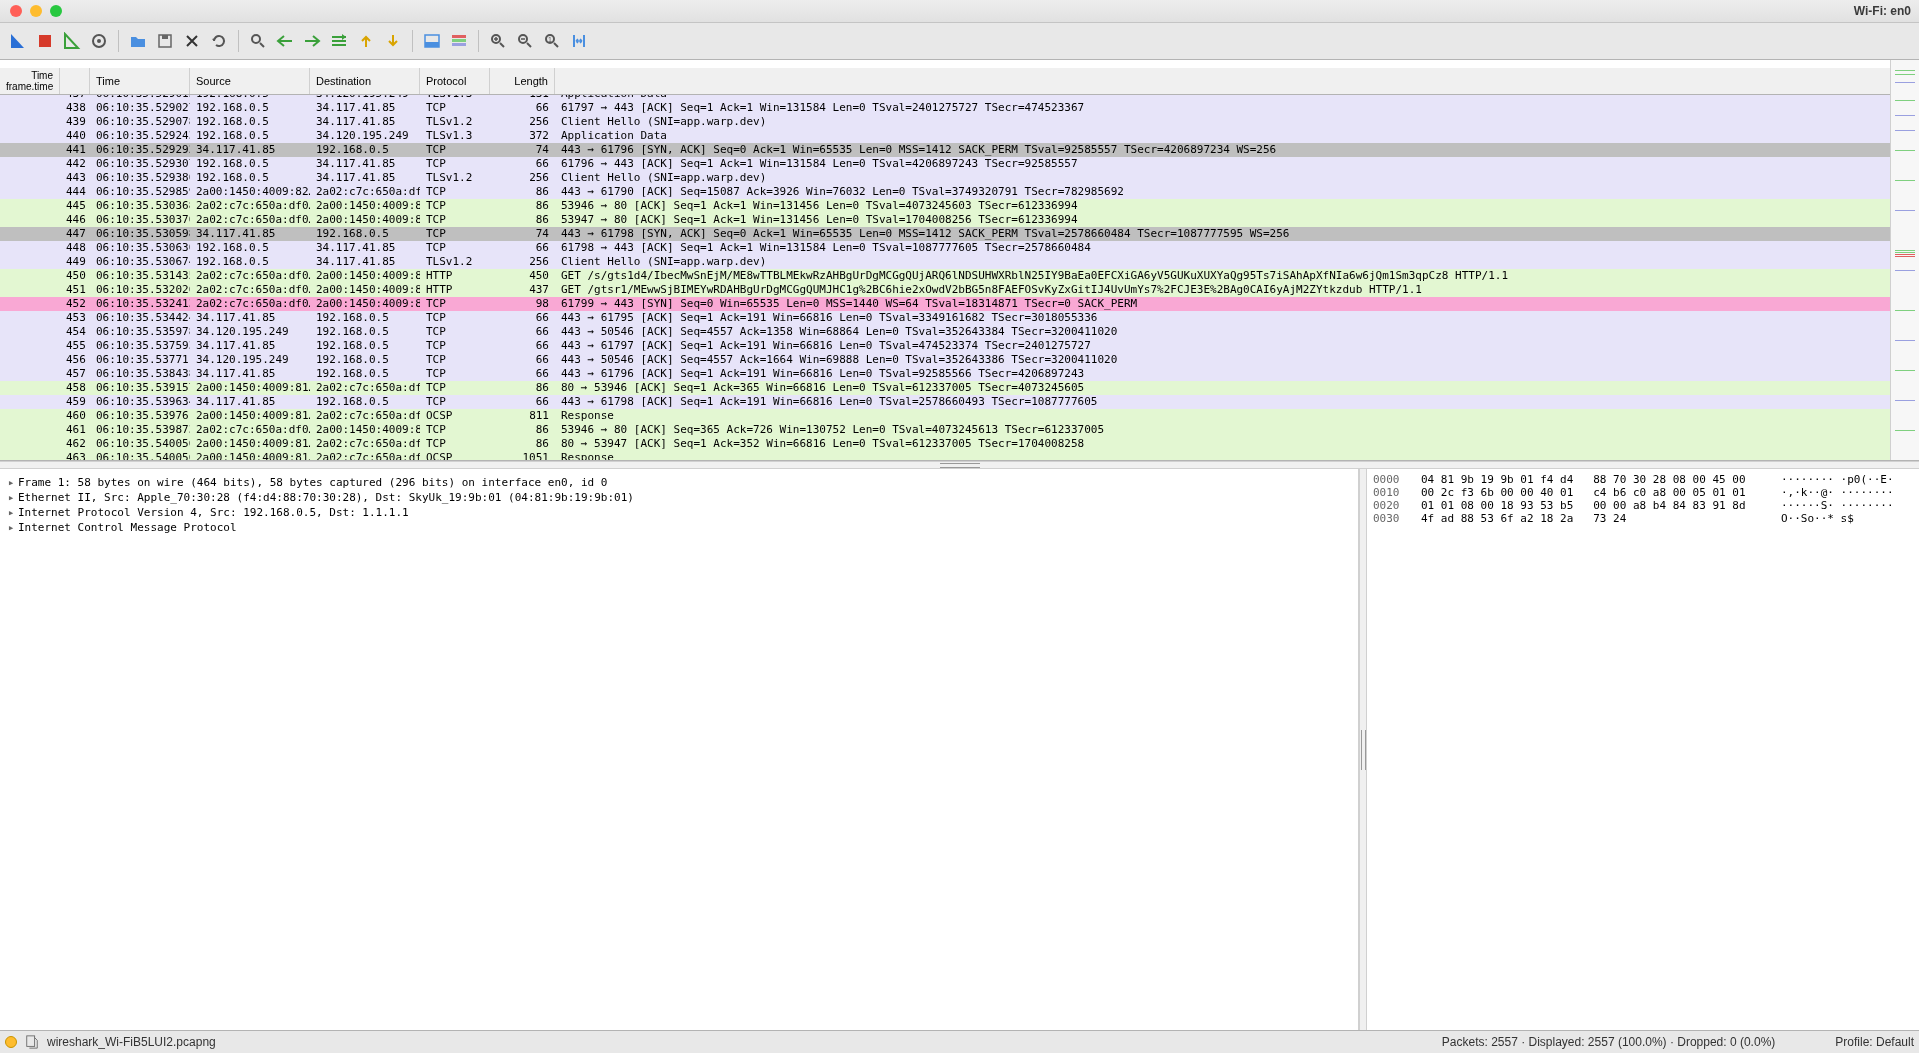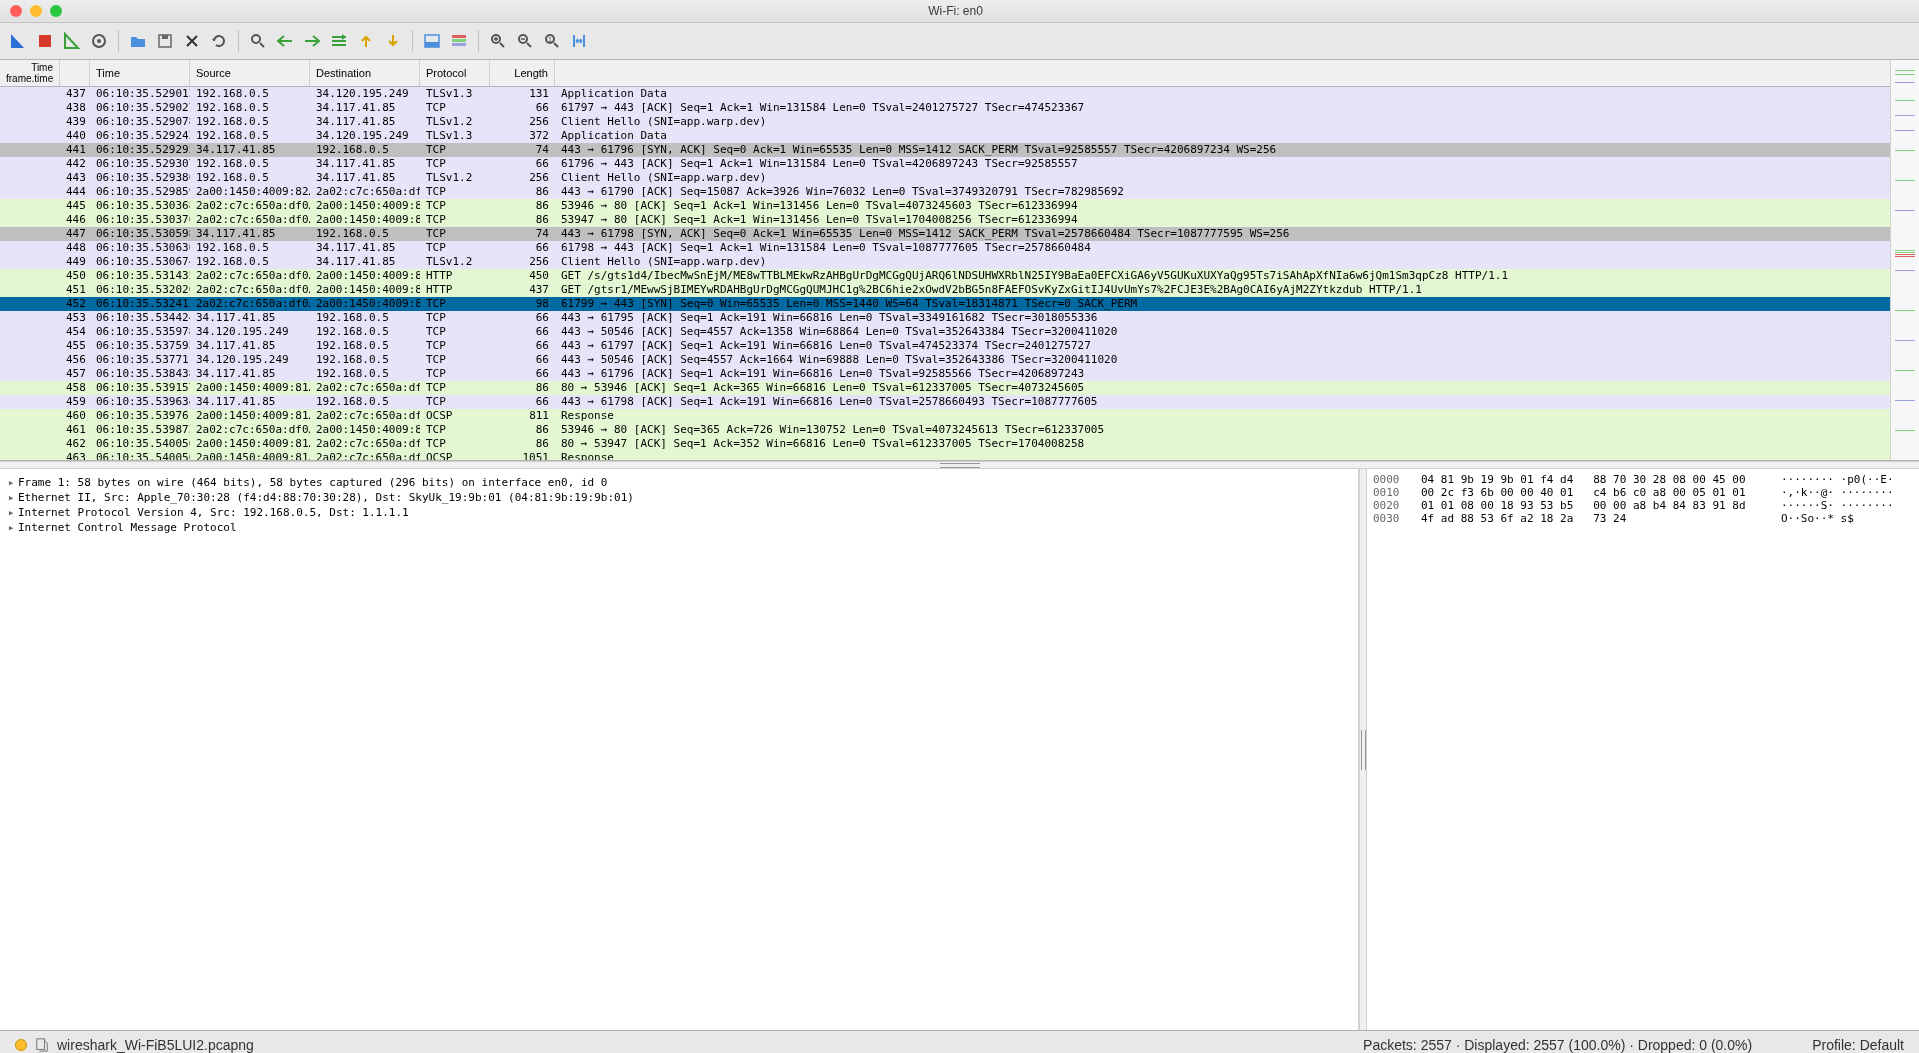--- a/index.html
+++ b/index.html
@@ -17,42 +17,42 @@
   }
   html,body{margin:0;padding:0;height:100%;width:100%;font-family:"Helvetica Neue",Arial,sans-serif;font-size:11px;color:var(--text);background:var(--bg);overflow:hidden}
   .window{display:flex;flex-direction:column;height:1053px;width:1919px;box-sizing:border-box;background:#fff}
   
   .titlebar{height:22px;background:linear-gradient(#ededed,#e1e1e1);border-bottom:1px solid #c4c4c4;display:flex;align-items:center;position:relative}
   .traffic{display:flex;gap:8px;padding-left:10px}
   .dot{width:12px;height:12px;border-radius:50%}
   .dot.red{background:#ff5f57}
   .dot.yel{background:#febc2e}
   .dot.grn{background:#28c840}
-  .title{position:absolute;left:0;right:8px;text-align:center;font-size:12px;color:#3a3a3a;font-weight:400}
+  .title{position:absolute;left:0;right:8px;text-align:right;font-size:12px;color:#3a3a3a;font-weight:700}
   
   .toolbar{height:36px;background:var(--toolbar-bg);border-bottom:1px solid var(--border);display:flex;align-items:center;padding:0 6px;gap:3px}
   .tb-btn{width:24px;height:24px;display:flex;align-items:center;justify-content:center;border-radius:3px;cursor:pointer}
   .tb-sep{width:1px;height:22px;background:#c0c0c0;margin:0 4px}
   
   .filterbar{height:24px;border-bottom:1px solid var(--border);display:flex;align-items:stretch;background:#fff}
   .bm-icon{width:18px;display:flex;align-items:center;justify-content:center;border-right:1px solid var(--border-light)}
   .filter-input{flex:1;border:none;outline:none;padding:0 6px;font-size:11px;font-style:italic;color:#888}
   .filter-trail{display:flex;align-items:center;gap:4px;background:var(--filter-blue);color:#fff;padding:0 8px;font-size:11px;border-left:1px solid #3a66c0}
   .plus-btn{width:24px;display:flex;align-items:center;justify-content:center;border-left:1px solid var(--border-light);font-size:16px;cursor:pointer}
   
   .pk-container{display:flex;flex:0 0 auto;height:400px;border-bottom:1px solid var(--border);position:relative}
   .pk-table{flex:1;overflow:auto;font-family:Menlo,Consolas,monospace;font-size:11px;line-height:14px}
-  .pk-header{display:flex;background:var(--header-bg);border-bottom:1px solid var(--border);position:sticky;top:0;font-family:"Helvetica Neue",Arial,sans-serif;height:26px}
+  .pk-header{display:flex;background:var(--header-bg);border-bottom:1px solid var(--border);position:sticky;top:8px;font-family:"Helvetica Neue",Arial,sans-serif;height:26px}
   .pk-h{border-right:1px solid var(--border-light);padding:2px 6px;display:flex;flex-direction:column;justify-content:center;box-sizing:border-box;white-space:nowrap;overflow:hidden}
   .pk-h.two-line{font-size:10px;line-height:11px}
   .pk-row{display:flex;white-space:pre}
   .pk-row.purple{background:var(--row-purple)}
   .pk-row.green{background:var(--row-green)}
   .pk-row.gray{background:var(--row-gray)}
-  .pk-row.darkgray{background:#0369a1}
+  .pk-row.darkgray{background:#f9a8d4}
   .pk-c{padding:0 6px;box-sizing:border-box;overflow:hidden;white-space:nowrap}
   .c-a{width:60px;text-align:right}
   .c-b{width:100px}
   .c-c{width:120px}
   .c-d{width:110px}
   .c-e{width:70px}
   .c-f{width:65px;text-align:right}
   .c-g{flex:1}
   .minimap{width:28px;background:#f7f7f7;border-left:1px solid var(--border-light);position:relative}
   .mm-line{position:absolute;left:4px;right:4px;height:1px}
@@ -65,21 +65,21 @@
   .det-line{display:flex;align-items:center;padding:1px 0;white-space:pre}
   .tri{width:14px;text-align:center;color:#666;cursor:pointer;user-select:none}
   .vsplit{width:6px;background:#f0f0f0;border-left:1px solid var(--border-light);border-right:1px solid var(--border-light);cursor:col-resize;display:flex;align-items:center;justify-content:center}
   .vsplit .grip{height:40px;width:3px;border-left:1px solid #999;border-right:1px solid #999}
   .hex{width:540px;overflow:auto;font-family:Menlo,Consolas,monospace;font-size:11px;padding:4px 6px;background:#fff}
   .hex-row{display:flex;white-space:pre}
   .hex-off{width:48px;color:#666}
   .hex-bytes{width:360px}
   .hex-ascii{flex:1}
   
-  .statusbar{height:22px;background:var(--status-bg);border-top:1px solid var(--border);display:flex;align-items:flex-end;padding:0 15px;font-size:14px;color:#333}
+  .statusbar{height:22px;background:var(--status-bg);border-top:1px solid var(--border);display:flex;align-items:center;padding:0 5px;font-size:12px;color:#333}
   .st-left{display:flex;align-items:center;gap:8px}
   .st-dot{width:10px;height:10px;border-radius:50%;background:#febc2e;border:1px solid #c99400}
   .st-cfg{width:14px;height:14px}
   .st-spacer{flex:1}
   svg{display:block}
 </style>
 </head>
 <body>
 
 <div class="window">

